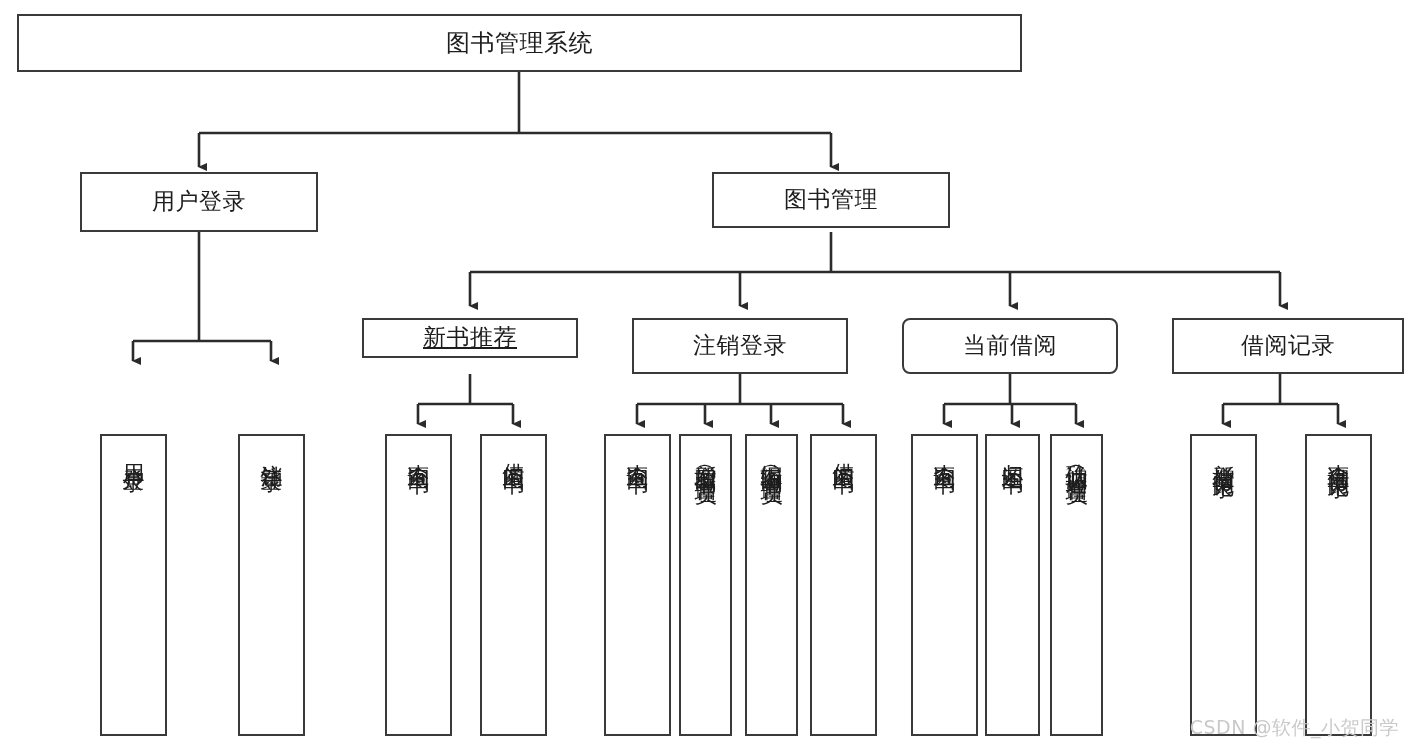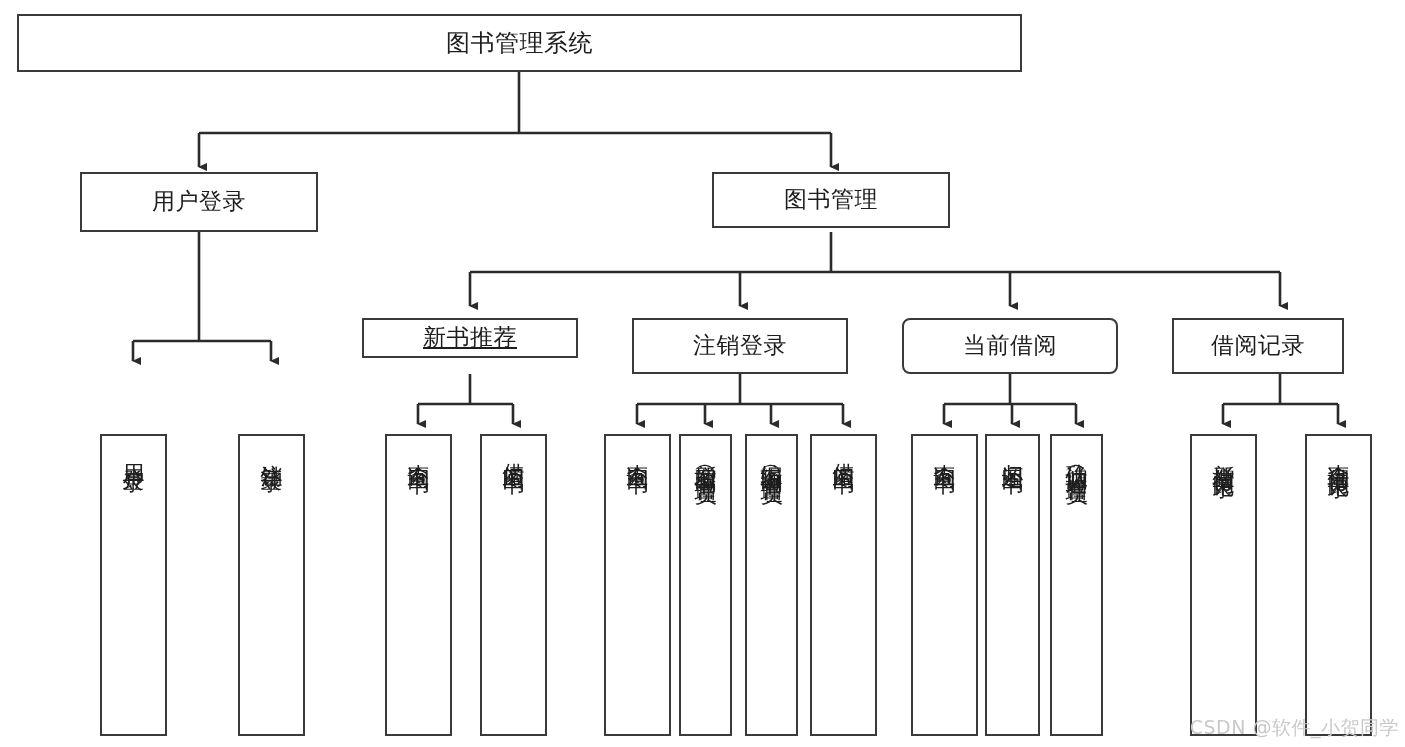--- a/index.html
+++ b/index.html
@@ -138,21 +138,21 @@
       </div>
       <div class="node level3 horiz" style="left: 362px; top: 318px; width: 216px; height: 40px; text-decoration: underline;">
         <span class="node-label">新书推荐</span>
       </div>
       <div class="node level3 horiz" style="left: 632px; top: 318px; width: 216px; height: 56px;">
         <span class="node-label">注销登录</span>
       </div>
       <div class="node level3 horiz" style="left: 902px; top: 318px; width: 216px; height: 56px; border-radius: 8px;">
         <span class="node-label">当前借阅</span>
       </div>
-      <div class="node level3 horiz" style="left: 1172px; top: 318px; width: 172px; height: 56px;">
+      <div class="node level3 horiz" style="left: 1172px; top: 318px; width: 232px; height: 56px;">
         <span class="node-label">借阅记录</span>
       </div>
       <div class="node leaf vert" style="left: 100px; top: 434px; width: 67px; height: 302px;">
         <span class="node-label">用户登录</span>
       </div>
       <div class="node leaf vert" style="left: 238px; top: 434px; width: 67px; height: 302px;">
         <span class="node-label">注销登录</span>
       </div>
       <div class="node leaf vert" style="left: 385px; top: 434px; width: 67px; height: 302px;">
         <span class="node-label">查询图书</span>

